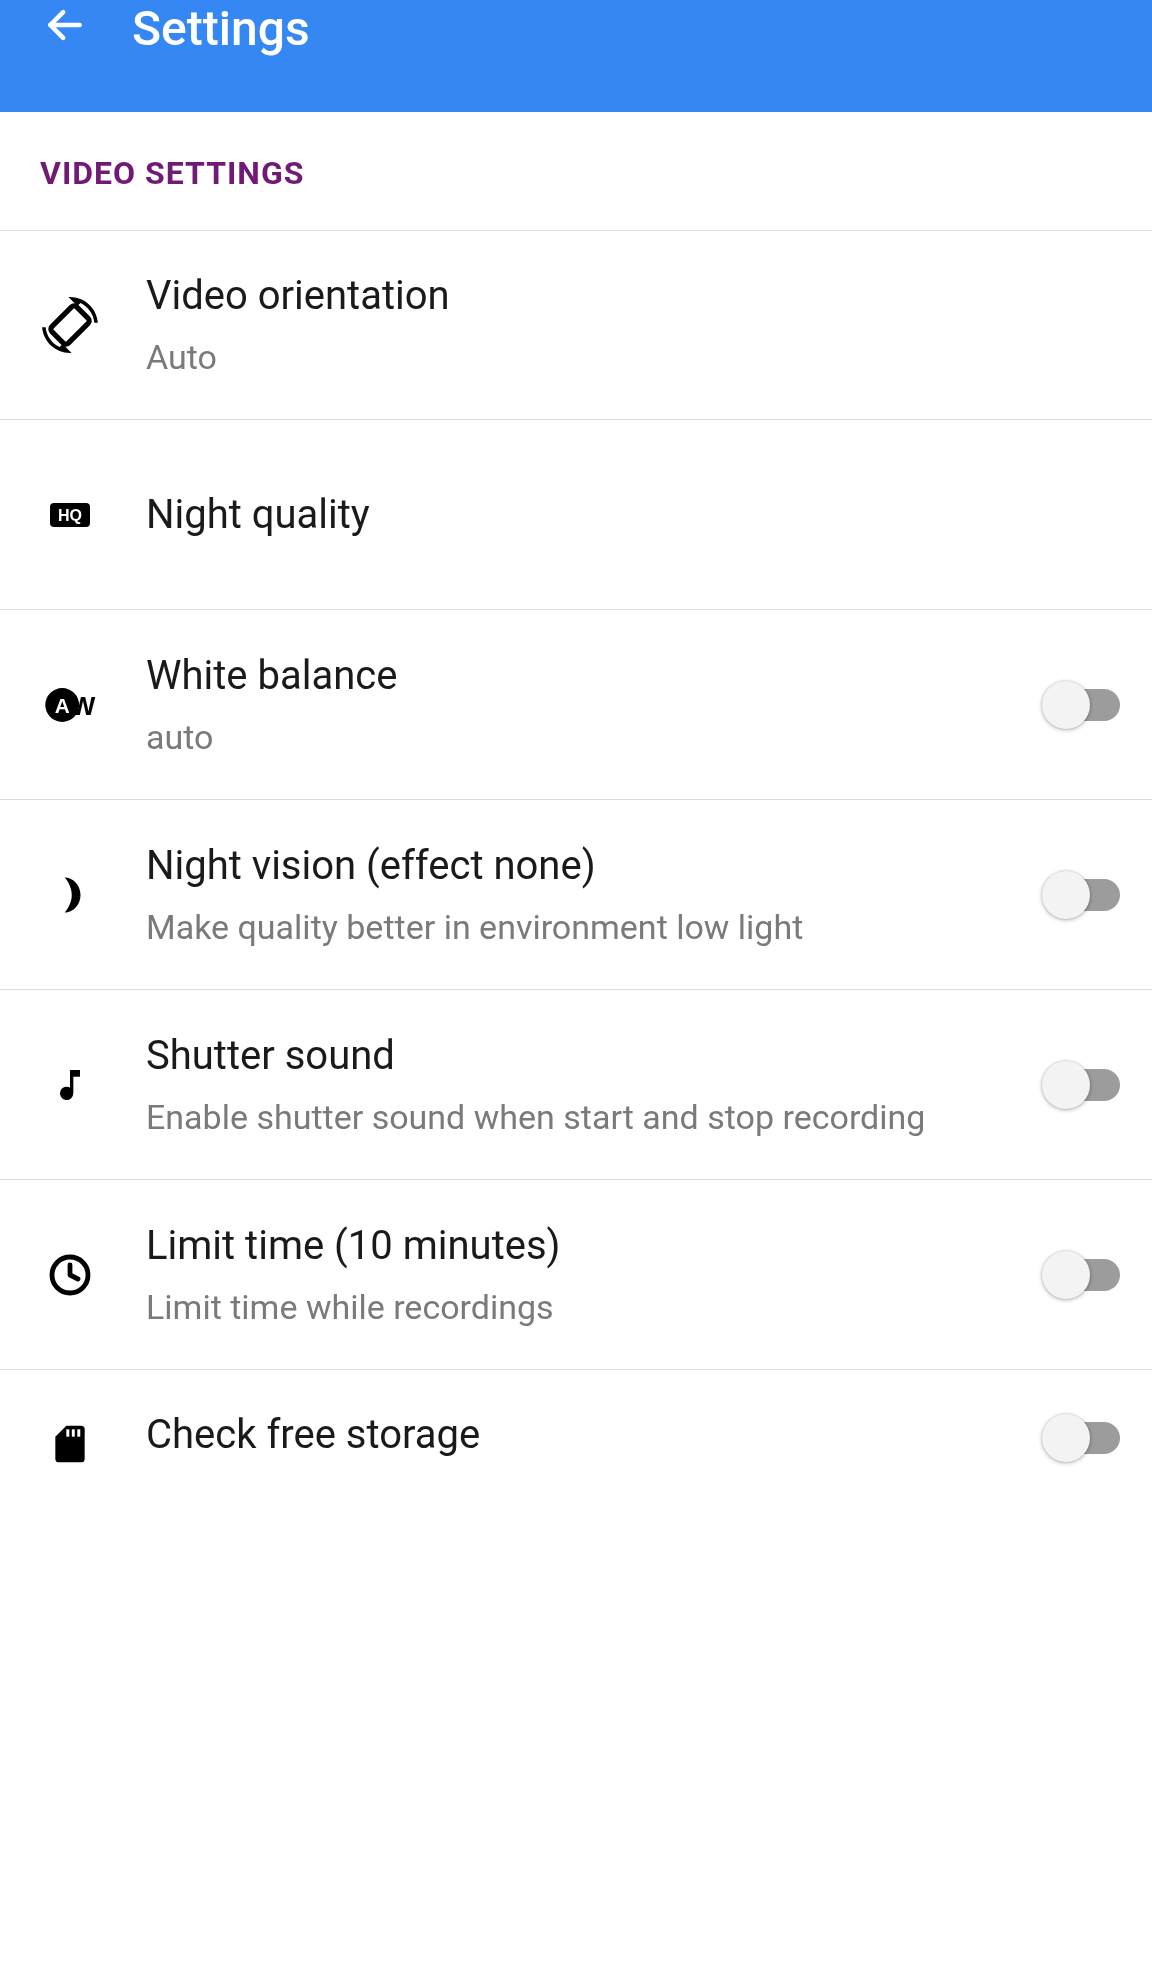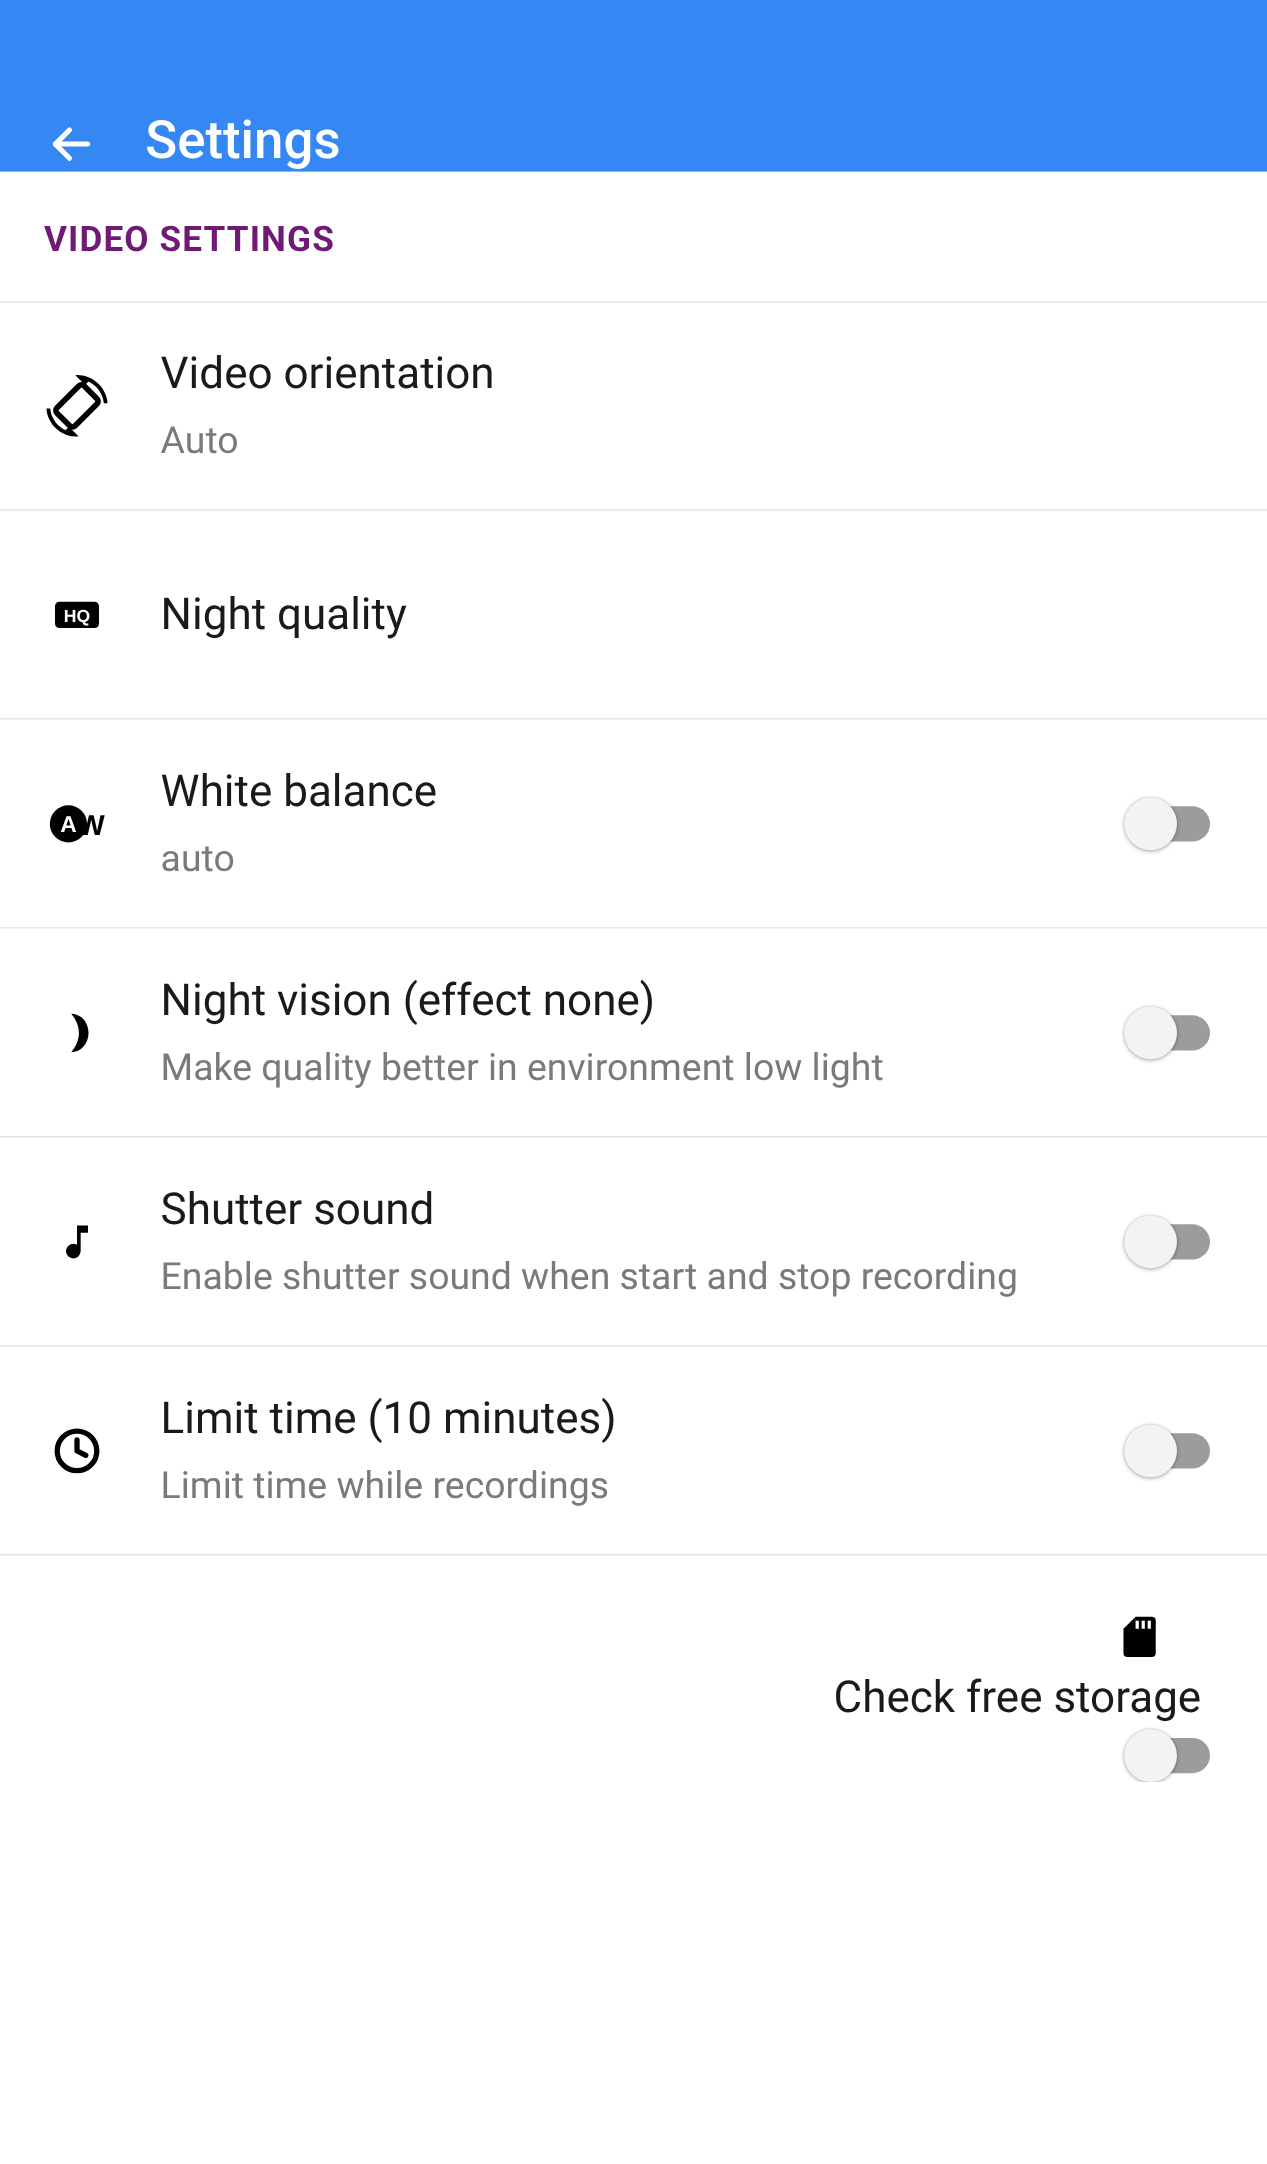--- a/index.html
+++ b/index.html
@@ -1,22 +1,22 @@
 <!DOCTYPE html>
 <html><head>
 <meta charset="utf-8">
 <style>
   * { box-sizing: border-box; margin: 0; padding: 0; }
   html, body { width: 1152px; font-family: Roboto, "Helvetica Neue", Arial, sans-serif; background: #fff; color: #1a1a1a; }
   
   .header {
     background: #3588f4;
-    height: 156px;
-    display: flex;
-    align-items: flex-end;
+    height: 112px;
+    display: flex;
+    align-items: flex-start;
     padding: 0 40px;
   }
   .back-btn {
     color: #fff;
     width: 50px;
     height: 50px;
     display: flex;
     align-items: center;
     justify-content: center;
     margin-right: 42px;
@@ -34,21 +34,21 @@
     font-weight: 700;
     letter-spacing: 1px;
     padding: 42px 40px 38px 40px;
   }
   
   .row {
     display: flex;
     align-items: center;
     border-bottom: 1px solid #dcdcdc;
     min-height: 190px;
-    padding: 40px 40px 40px 40px;
+    padding: 40px 20px 40px 40px;
     cursor: pointer;
   }
   .row.first {
     border-top: 1px solid #dcdcdc;
   }
   
   .row-icon {
     width: 60px;
     height: 60px;
     flex: 0 0 60px;
@@ -99,22 +99,21 @@
     border-radius: 50%;
     background: #f3f3f3;
     box-shadow: 0 1px 4px rgba(0,0,0,0.3), 0 0 0 1px rgba(0,0,0,0.05);
   }
   
   
   .row.partial {
     border-bottom: none;
     min-height: 100px;
     padding-bottom: 0;
-    align-items: flex-end;
-    flex-direction: column;
+    align-items: flex-start;
   }
   .row.partial .row-icon { margin-top: 4px; }
   .row.partial .toggle { margin-top: 4px; }
 </style>
 </head>
 <body>
 
 <div class="header">
   <div class="back-btn">
     <svg viewBox="0 0 24 24" width="44" height="44" fill="none" stroke="#fff" stroke-width="2.5" stroke-linecap="round" stroke-linejoin="round">

